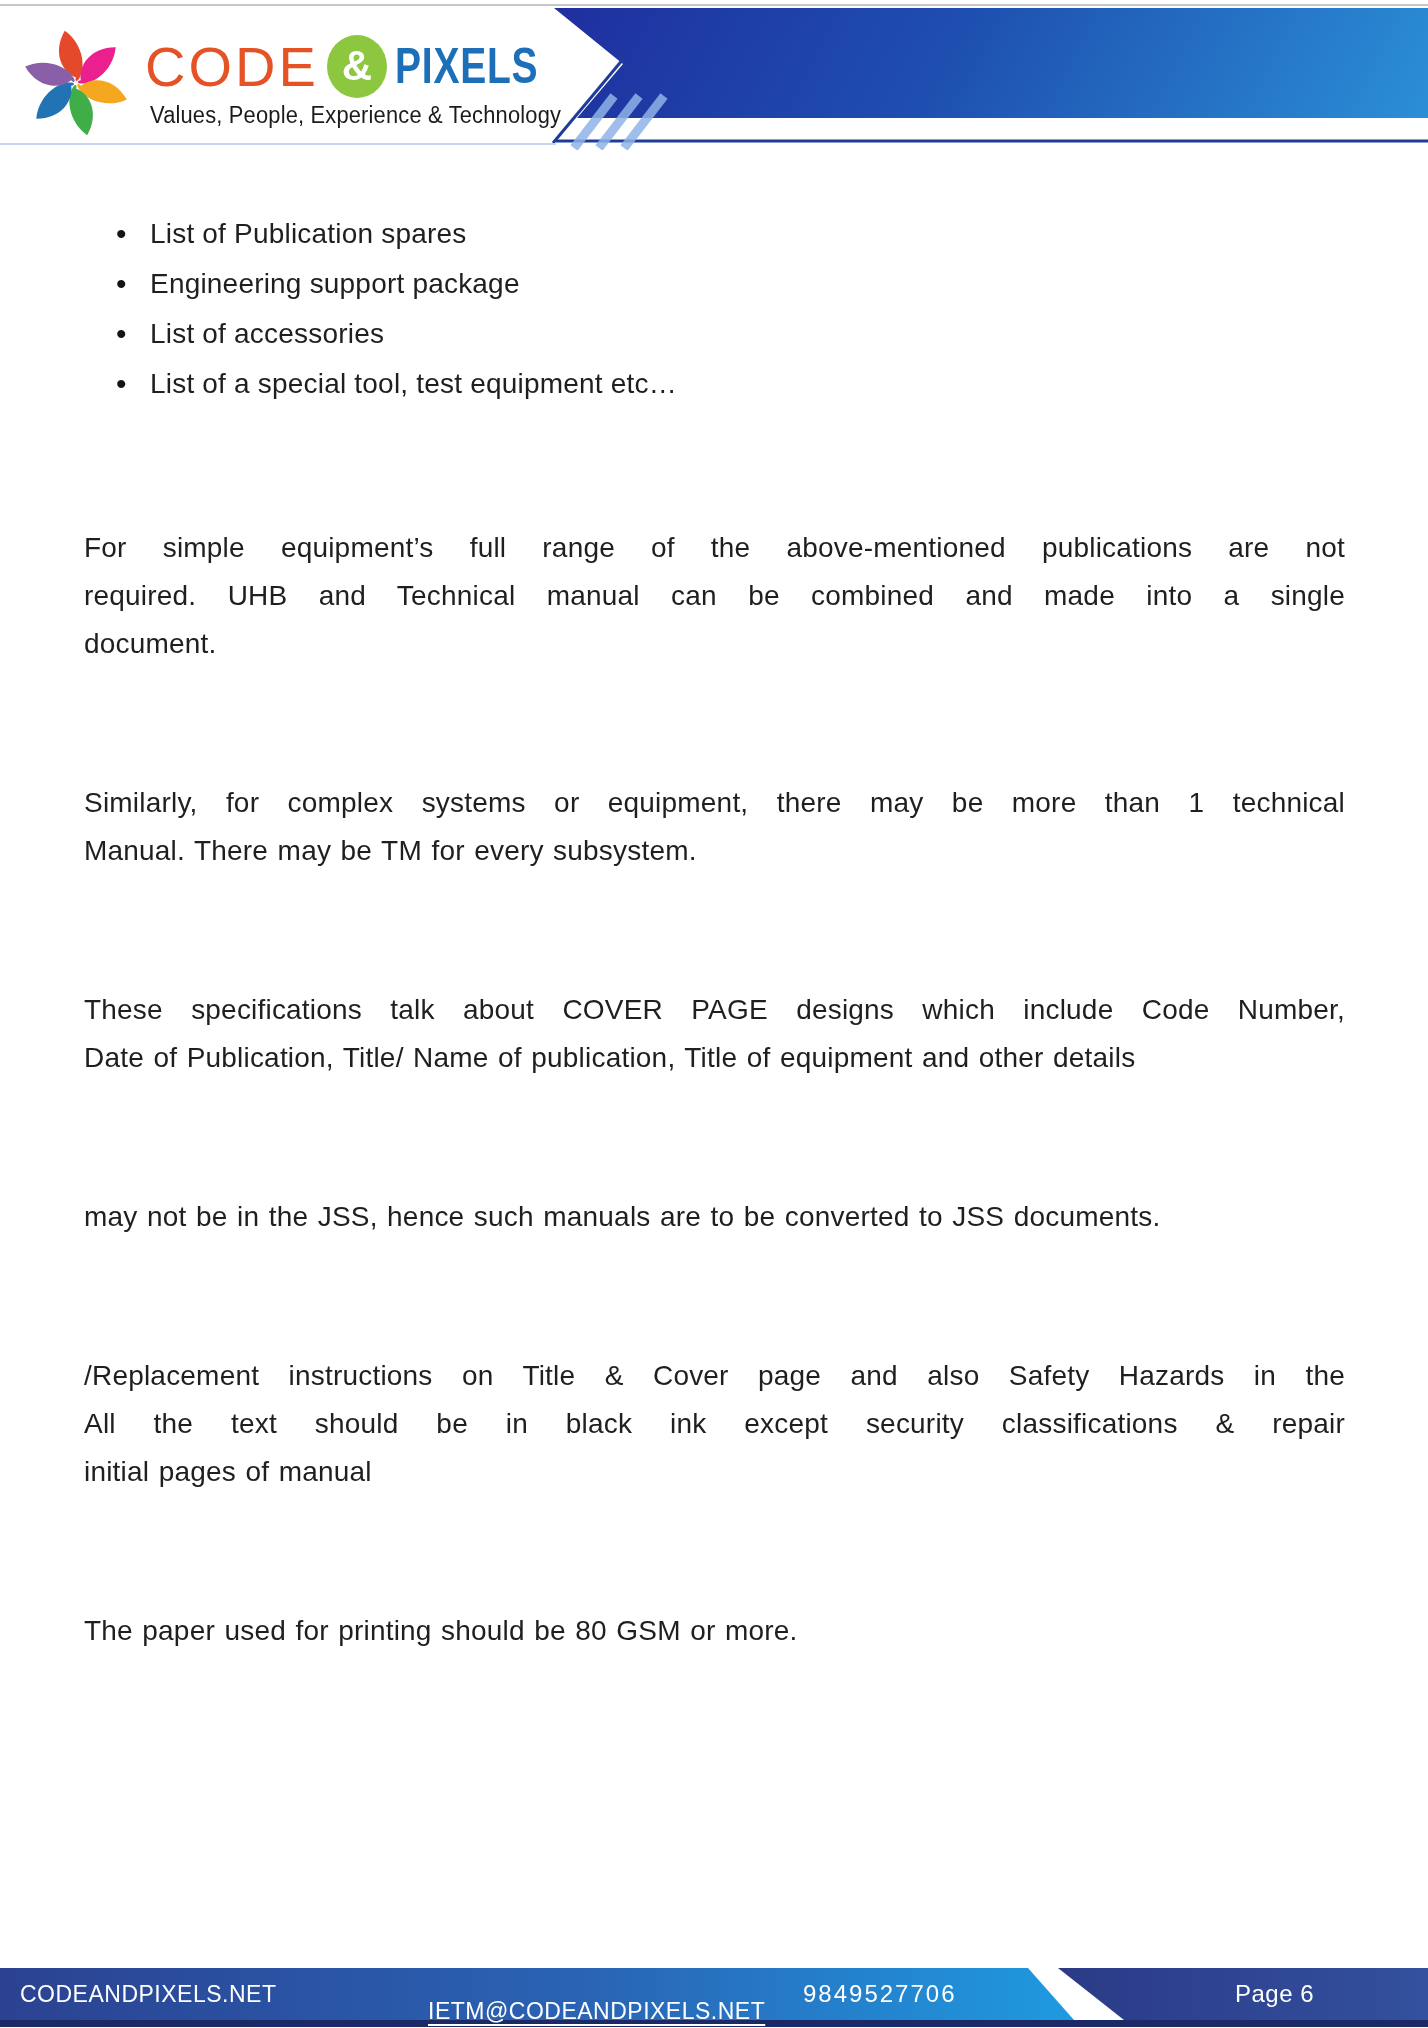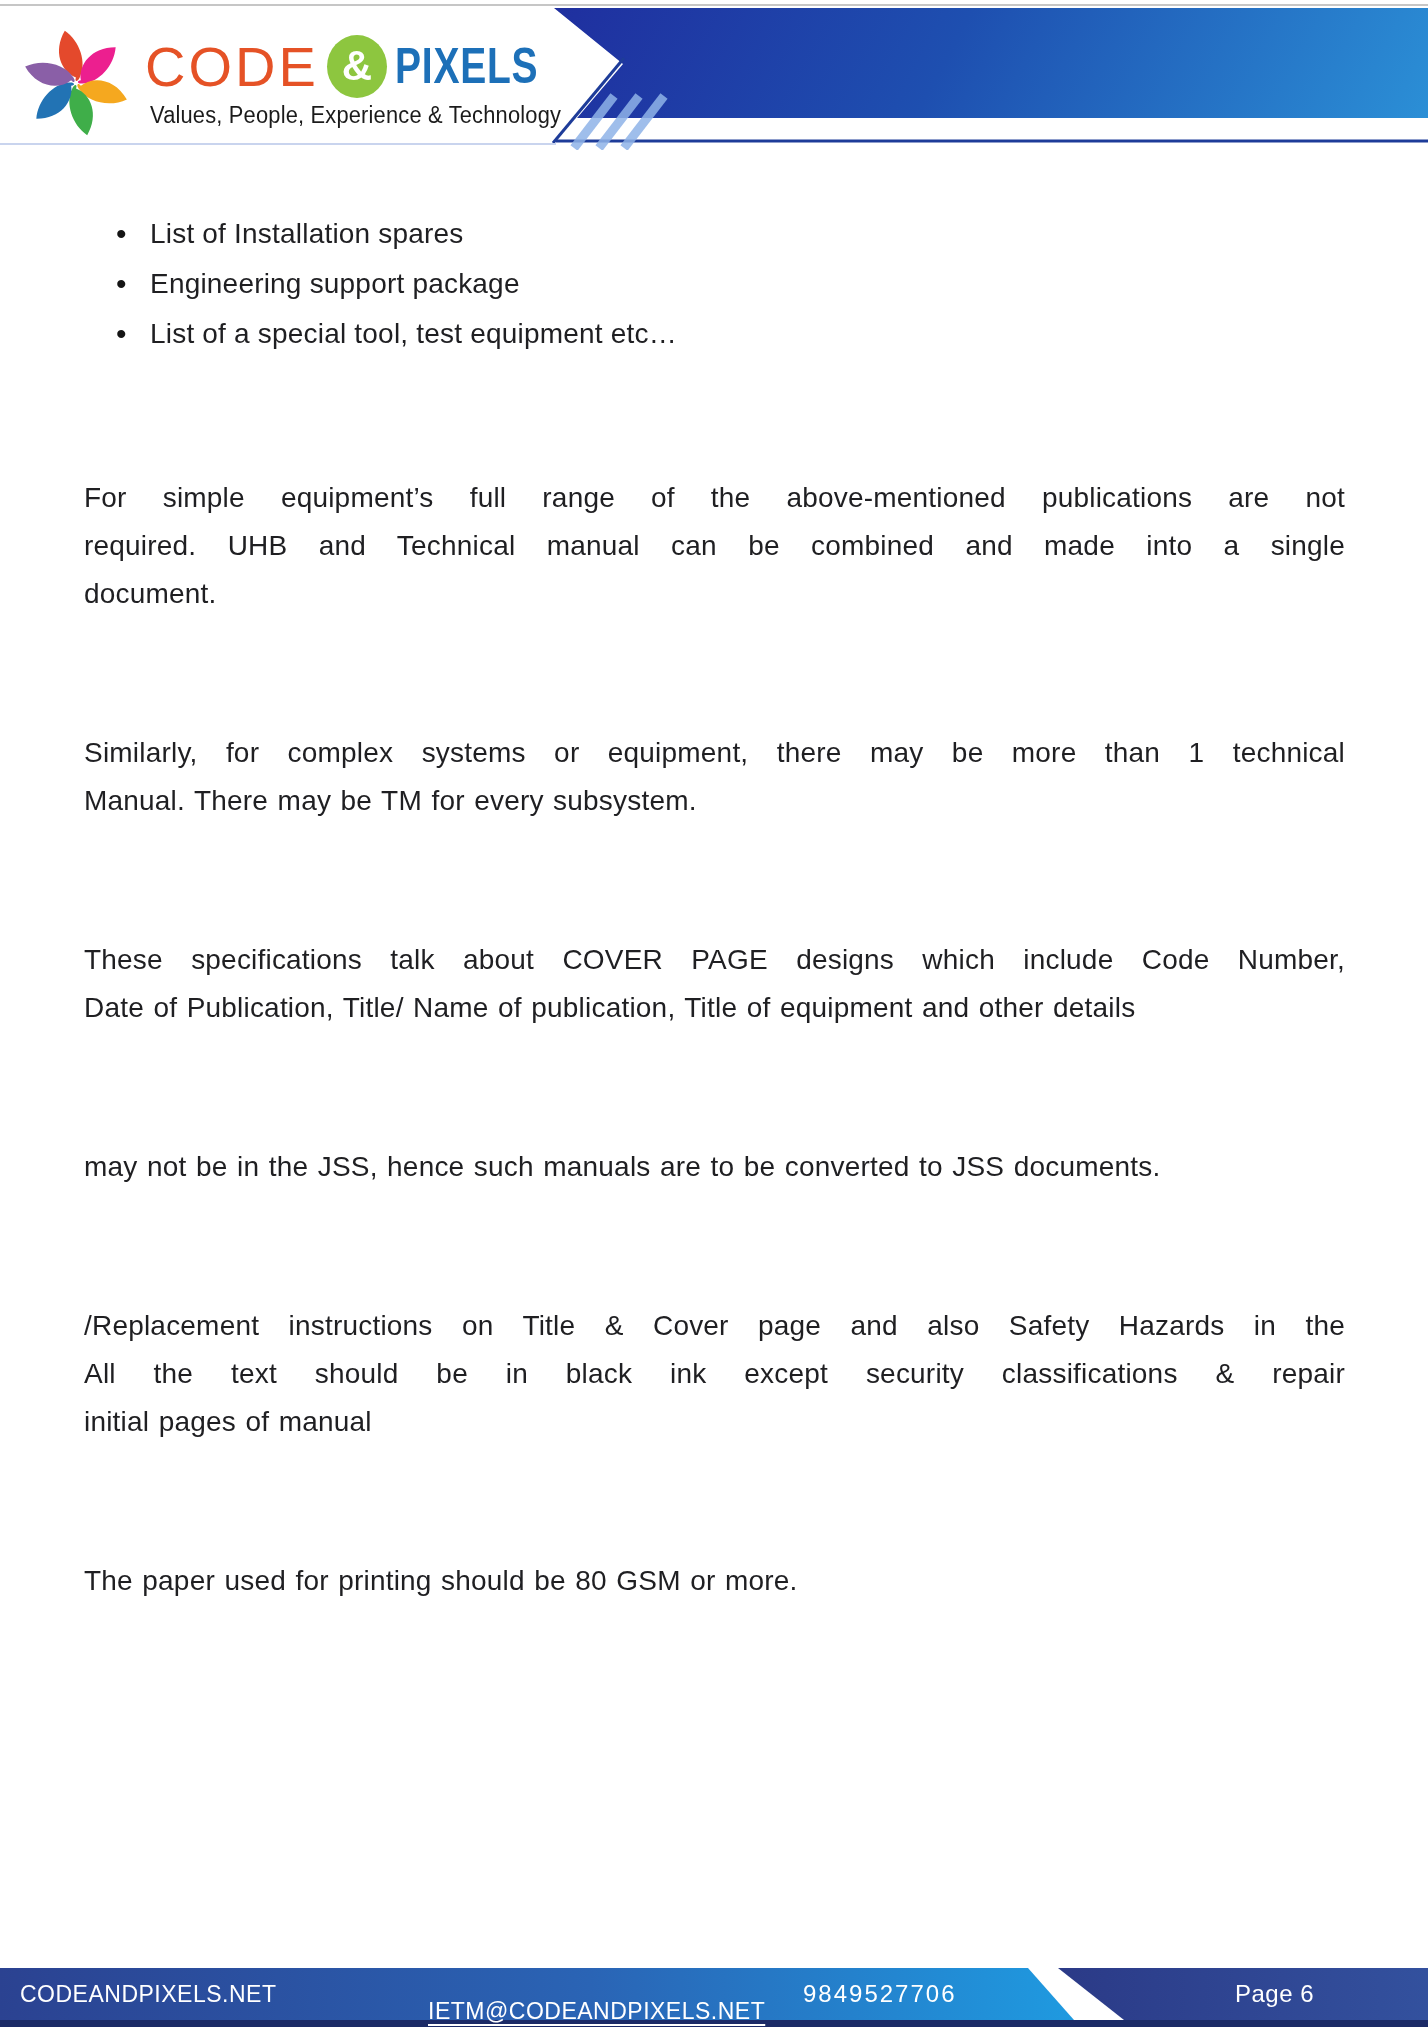--- a/index.html
+++ b/index.html
@@ -107,22 +107,23 @@
         <line x1="574" y1="148" x2="614" y2="96"></line>
         <line x1="599" y1="148" x2="639" y2="96"></line>
         <line x1="624" y1="148" x2="664" y2="96"></line>
       </g>
     </svg>
   </div>
 
   <div class="content">
 
     <ul class="bullet-list">
-      <li>List of Installation spares</li>
+      <li>List of Publication spares</li>
       <li>Engineering support package</li>
+      <li>List of accessories</li>
       <li>List of a special tool, test equipment etc…</li>
     </ul>
 
     <div class="para first">
       <div class="jline just">For simple equipment’s full range of the above-mentioned publications are not</div>
       <div class="jline just">required. UHB and Technical manual can be combined and made into a single</div>
       <div class="jline">document.</div>
     </div>
 
     <div class="para">

